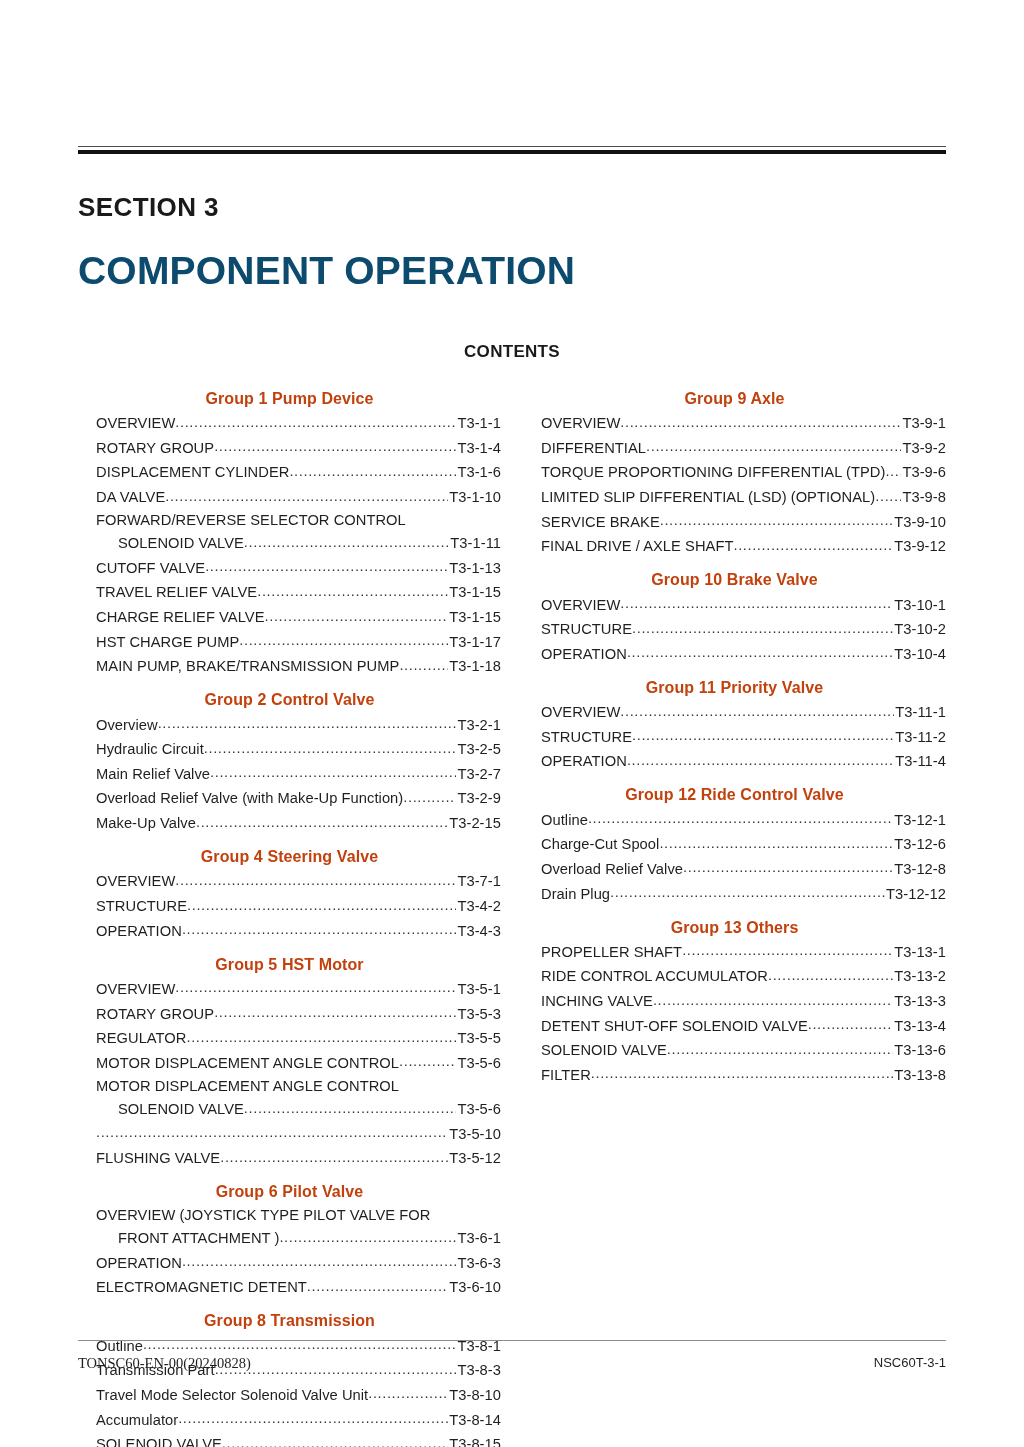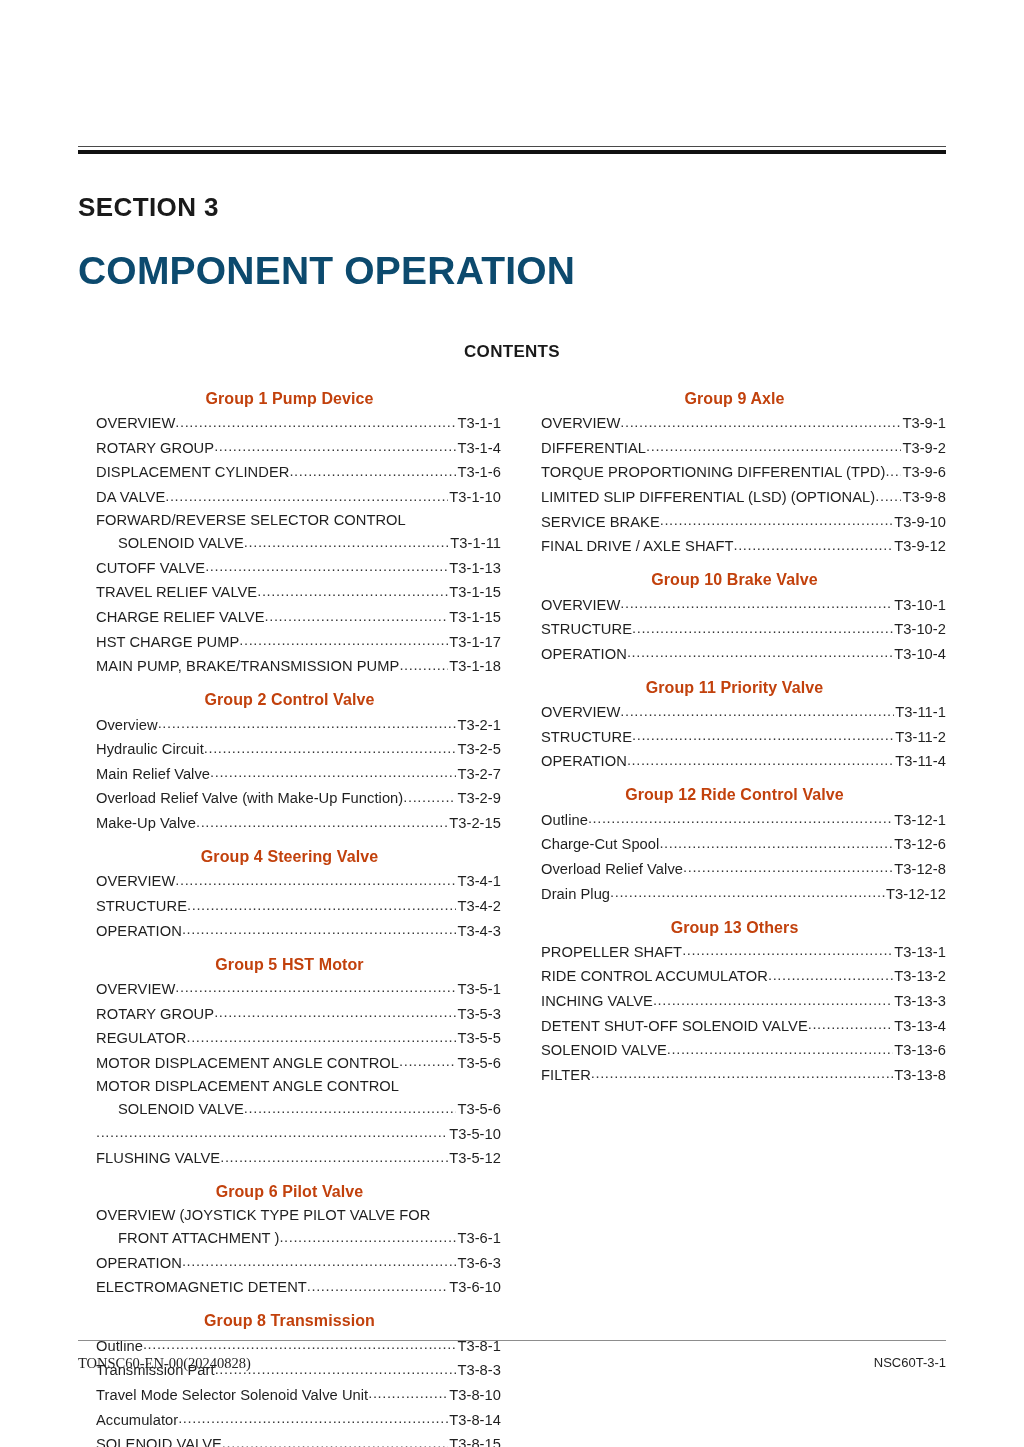--- a/index.html
+++ b/index.html
@@ -270,21 +270,21 @@
             <span class="etext">Make-Up Valve</span>
             <span class="leader">........................................................................................................................................................................................................</span>
             <span class="epage">T3-2-15</span>
           </div>
         </div>
         <div class="group">
           <div class="group-title">Group 4 Steering Valve</div>
           <div class="entry">
             <span class="etext">OVERVIEW</span>
             <span class="leader">........................................................................................................................................................................................................</span>
-            <span class="epage">T3-4-1</span>
+            <span class="epage">T3-7-1</span>
           </div>
           <div class="entry">
             <span class="etext">STRUCTURE</span>
             <span class="leader">........................................................................................................................................................................................................</span>
             <span class="epage">T3-4-2</span>
           </div>
           <div class="entry">
             <span class="etext">OPERATION</span>
             <span class="leader">........................................................................................................................................................................................................</span>
             <span class="epage">T3-4-3</span>

